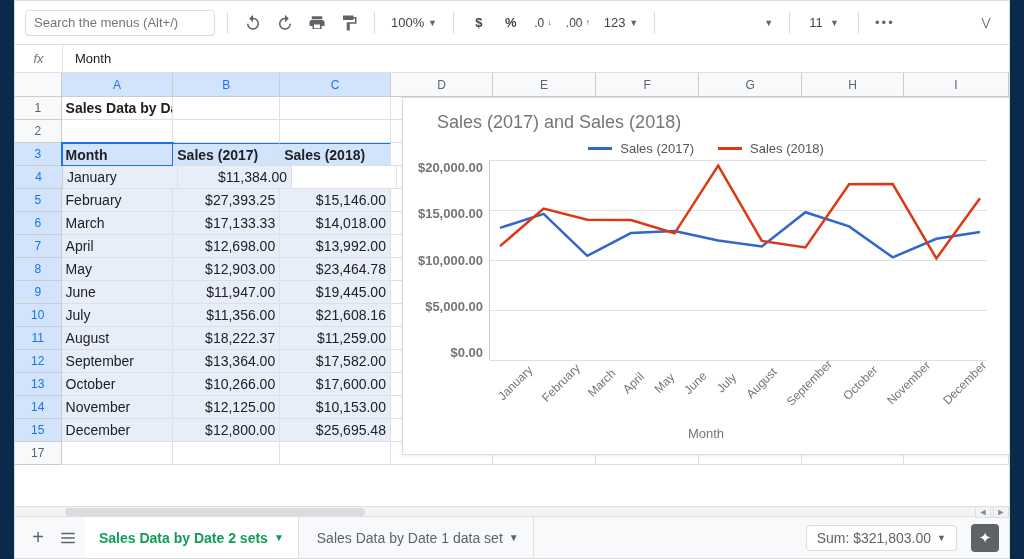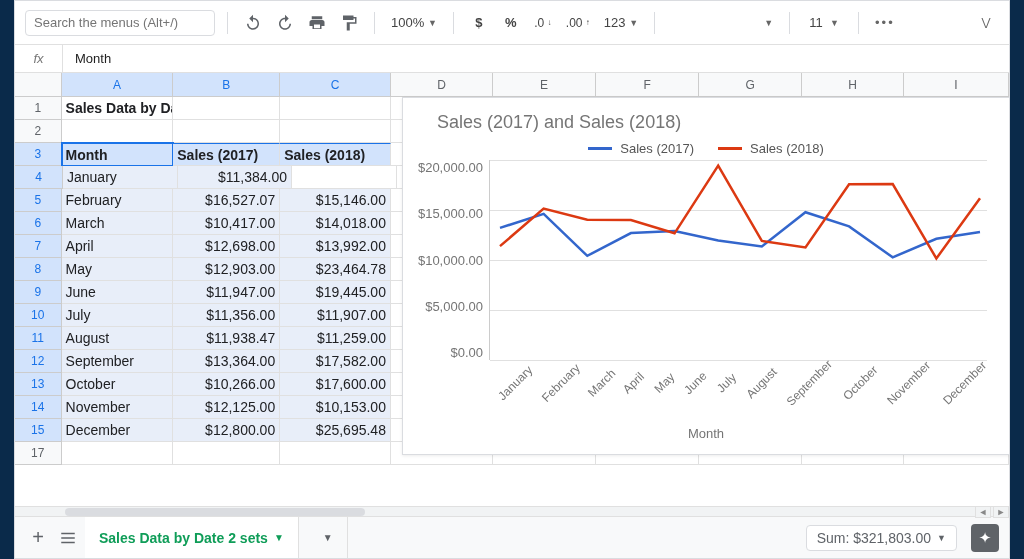--- a/index.html
+++ b/index.html
@@ -87,21 +87,21 @@
     width: 608px;
     height: 358px;
     background:#fff;
     border:1px solid #dadce0;
     box-shadow:0 1px 3px rgba(0,0,0,.08);
   }
   .chart-title { font-size:18px; color:#757575; padding:14px 0 8px 34px; }
   .legend { display:flex; justify-content:center; gap:24px; font-size:13px; color:#555; margin-bottom:4px;}
   .lg { display:flex; align-items:center; gap:8px;}
   .swatch { width:24px; height:3px; }
-  .plot-wrap { display:flex; height:200px; }
+  .plot-wrap { display:flex; height:200px;font-weight:bold; }
   .yaxis { width:86px; display:flex; flex-direction:column; justify-content:space-between; align-items:flex-end; padding:0 6px; font-size:13px; color:#757575; height:200px;}
   .plot { flex:1; position:relative; margin-right:22px; border-left:1px solid #ccc;}
   .grid-line { position:absolute; left:0; right:0; height:1px; background:#e0e0e0;}
   .xaxis { display:flex; margin-left:86px; margin-right:22px;}
   .xt { flex:1; text-align:center; font-size:12px; color:#757575; transform:rotate(-45deg); transform-origin:top center; margin-top:18px; white-space:nowrap;}
   .xlabel { text-align:center; font-size:13px; color:#757575; margin-top:34px;}
   .tabbar {
     height:42px;
     border-top:1px solid #e0e0e0;
     display:flex;
@@ -235,33 +235,33 @@
             <div class="cell" style="width:105px;"></div>
             <div class="cell" style="width:106px;"></div>
             <div class="cell" style="width:106px;"></div>
             <div class="cell" style="width:106px;"></div>
             <div class="cell" style="width:105px;"></div>
             <div class="cell" style="width:108px;"></div>
           </div>
           <div class="row">
             <div class="rh sel">5</div>
             <div class="cell left sel" style="width:115px;">February</div>
-            <div class="cell right sel" style="width:110px;">$16,527.07</div>
+            <div class="cell right sel" style="width:110px;">$27,393.25</div>
             <div class="cell right sel" style="width:114px;">$15,146.00</div>
             <div class="cell" style="width:105px;"></div>
             <div class="cell" style="width:106px;"></div>
             <div class="cell" style="width:106px;"></div>
             <div class="cell" style="width:106px;"></div>
             <div class="cell" style="width:105px;"></div>
             <div class="cell" style="width:108px;"></div>
           </div>
           <div class="row">
             <div class="rh sel">6</div>
             <div class="cell left sel" style="width:115px;">March</div>
-            <div class="cell right sel" style="width:110px;">$10,417.00</div>
+            <div class="cell right sel" style="width:110px;">$17,133.33</div>
             <div class="cell right sel" style="width:114px;">$14,018.00</div>
             <div class="cell" style="width:105px;"></div>
             <div class="cell" style="width:106px;"></div>
             <div class="cell" style="width:106px;"></div>
             <div class="cell" style="width:106px;"></div>
             <div class="cell" style="width:105px;"></div>
             <div class="cell" style="width:108px;"></div>
           </div>
           <div class="row">
             <div class="rh sel">7</div>
@@ -296,32 +296,32 @@
             <div class="cell" style="width:106px;"></div>
             <div class="cell" style="width:106px;"></div>
             <div class="cell" style="width:106px;"></div>
             <div class="cell" style="width:105px;"></div>
             <div class="cell" style="width:108px;"></div>
           </div>
           <div class="row">
             <div class="rh sel">10</div>
             <div class="cell left sel" style="width:115px;">July</div>
             <div class="cell right sel" style="width:110px;">$11,356.00</div>
-            <div class="cell right sel" style="width:114px;">$11,907.00</div>
+            <div class="cell right sel" style="width:114px;">$21,608.16</div>
             <div class="cell" style="width:105px;"></div>
             <div class="cell" style="width:106px;"></div>
             <div class="cell" style="width:106px;"></div>
             <div class="cell" style="width:106px;"></div>
             <div class="cell" style="width:105px;"></div>
             <div class="cell" style="width:108px;"></div>
           </div>
           <div class="row">
             <div class="rh sel">11</div>
             <div class="cell left sel" style="width:115px;">August</div>
-            <div class="cell right sel" style="width:110px;">$11,938.47</div>
+            <div class="cell right sel" style="width:110px;">$18,222.37</div>
             <div class="cell right sel" style="width:114px;">$11,259.00</div>
             <div class="cell" style="width:105px;"></div>
             <div class="cell" style="width:106px;"></div>
             <div class="cell" style="width:106px;"></div>
             <div class="cell" style="width:106px;"></div>
             <div class="cell" style="width:105px;"></div>
             <div class="cell" style="width:108px;"></div>
           </div>
           <div class="row">
             <div class="rh sel">12</div>
@@ -447,20 +447,21 @@
     <div class="tbtn">
         <svg viewBox="0 0 24 24" style="width:18px;height:18px;fill:#5f6368">
           <path d="M3 5h18v2H3zm0 6h18v2H3zm0 6h18v2H3z"></path>
         </svg>
       </div>
     <div class="tab active">
       <span>Sales Data by Date 2 sets</span>
         <span class="caret" style="color:#0f9d58">▼</span>
     </div>
     <div class="tab">
+      <span>Sales Data by Date 1 data set</span>
         <span class="caret">▼</span>
     </div>
     <div class="spacer"></div>
     <div class="sum-box">
       <span>Sum: $321,803.00</span>
         <span style="font-size:9px">▼</span>
     </div>
     <div class="explore-btn">✦</div>
   </div>
 </div>

